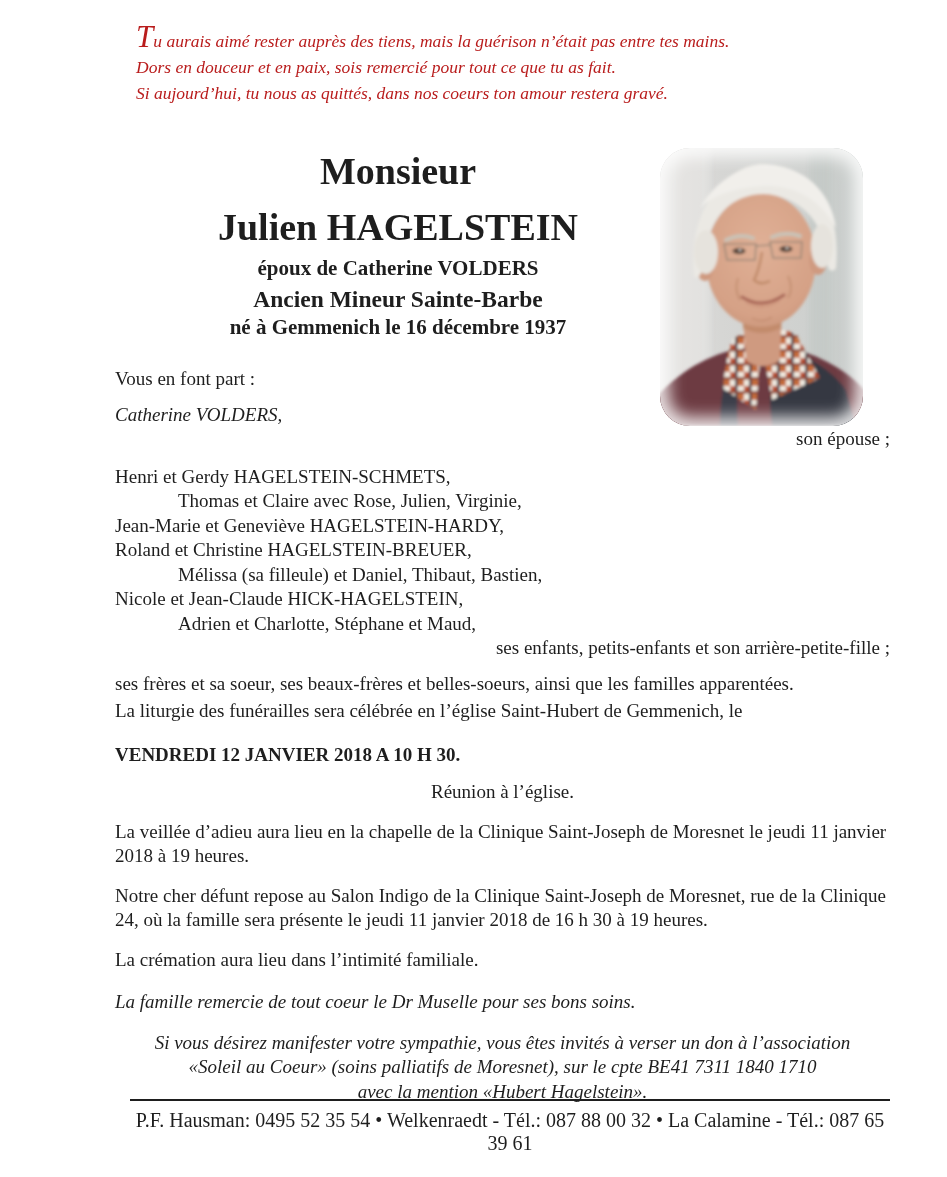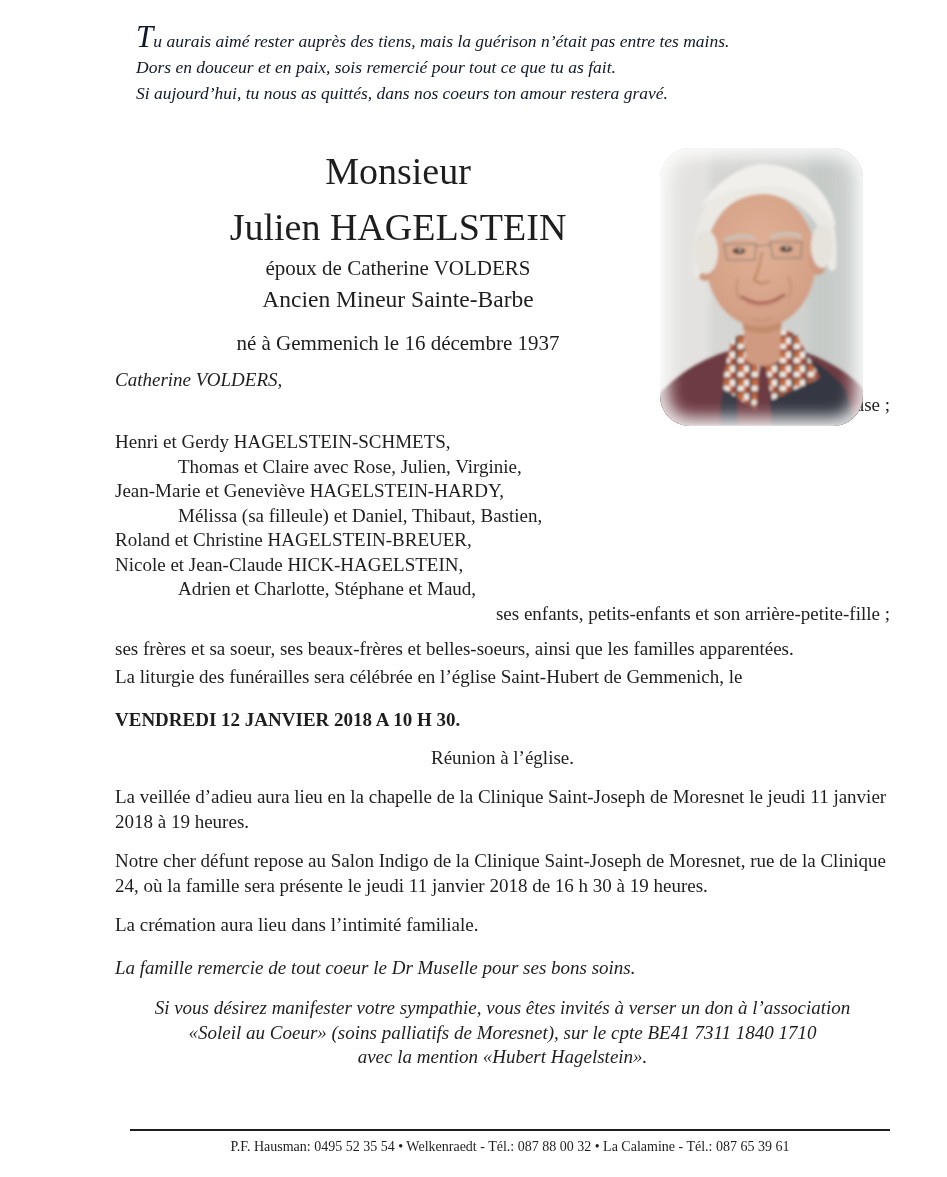--- a/index.html
+++ b/index.html
@@ -18,40 +18,41 @@
   }
 
   
   .epigraph {
     padding-top: 28px;
     margin-left: 136px;
     margin-right: 60px;
     font-style: italic;
     font-size: 17.5px;
     line-height: 26px;
-    color: #0f172a;
+    color: #b91c1c;
   }
   .epigraph .initial {
     font-size: 31px;
     line-height: 0;
     font-style: italic;
   }
 
   
   .header-row { position: relative; }
   .title-block {
     margin: 42px 0 0 115px;
     width: 566px;
     text-align: center;
+    font-weight: bold;
   }
   .salutation  { font-size: 38px; line-height: 46px; }
   .name        { font-size: 38px; line-height: 46px; margin-top: 10px; }
   .spouse-line { font-size: 21px; line-height: 29px; margin-top: 4px; }
   .title-line  { font-size: 23.5px; line-height: 29px; margin-top: 2px; }
-  .birth-line  { font-size: 21px; line-height: 27px; margin-top: 16px; }
+  .birth-line  { font-size: 21px; line-height: 27px; }
   .death-line  { font-size: 21px; line-height: 27px; }
 
   .portrait {
     position: absolute;
     left: 660px;
     top: 0px;
     width: 203px;
     height: 278px;
     border-radius: 30px;
     overflow: hidden;
@@ -91,21 +92,21 @@
   
   .footer { position: absolute; left: 0; right: 0; bottom: 22px; }
   .footer-rule {
     margin: 0 57px 0 130px;
     border: none;
     border-top: 2px solid #1e1e1e;
   }
   .footer-text {
     margin: 8px 57px 0 130px;
     text-align: center;
-    font-size: 14px;
+    font-size: 20px;
   }
 </style>
 </head>
 <body>
 
 <div class="page">
 
   <div class="epigraph">
     <div><span class="initial">T</span><span>u aurais aimé rester auprès des tiens, mais la guérison n’était pas entre tes mains.</span></div>
     <div>Dors en douceur et en paix, sois remercié pour tout ce que tu as fait.</div>
@@ -198,29 +199,30 @@
           <path d="M82,149 Q102,162 124,147" stroke="#a76455" stroke-width="3" fill="none" stroke-linecap="round"></path>
           <path d="M86,154 Q102,164 120,152" stroke="#c98f76" stroke-width="2" fill="none" opacity="0.7"></path>
 
           <path d="M92,170 Q102,176 112,169" stroke="#bb8465" stroke-width="2" fill="none" opacity="0.5"></path>
         </g>
       </svg>
     </div>
   </div>
 
   <div class="body-text">
+    <p class="intro">Vous en font part :</p>
     <p class="wife">Catherine VOLDERS,</p>
     <p class="align-right">son épouse ;</p>
 
     <div class="family-list">
       <div class="family-line">Henri et Gerdy HAGELSTEIN-SCHMETS,</div>
       <div class="family-line indent">Thomas et Claire avec Rose, Julien, Virginie,</div>
       <div class="family-line">Jean-Marie et Geneviève HAGELSTEIN-HARDY,</div>
+      <div class="family-line">Roland et Christine HAGELSTEIN-BREUER,</div>
       <div class="family-line indent">Mélissa (sa filleule) et Daniel, Thibaut, Bastien,</div>
-      <div class="family-line">Roland et Christine HAGELSTEIN-BREUER,</div>
       <div class="family-line">Nicole et Jean-Claude HICK-HAGELSTEIN,</div>
       <div class="family-line indent">Adrien et Charlotte, Stéphane et Maud,</div>
     </div>
 
     <p class="align-right">ses enfants, petits-enfants et son arrière-petite-fille ;</p>
     <p class="siblings">ses frères et sa soeur, ses beaux-frères et belles-soeurs, ainsi que les familles apparentées.</p>
     <p class="liturgy">La liturgie des funérailles sera célébrée en l’église Saint-Hubert de Gemmenich, le</p>
     <p class="funeral-date">VENDREDI 12 JANVIER 2018 A 10 H 30.</p>
     <p class="meeting">Réunion à l’église.</p>
     <p class="vigil">La veillée d’adieu aura lieu en la chapelle de la Clinique Saint-Joseph de Moresnet le jeudi 11 janvier 2018 à 19 heures.</p>

